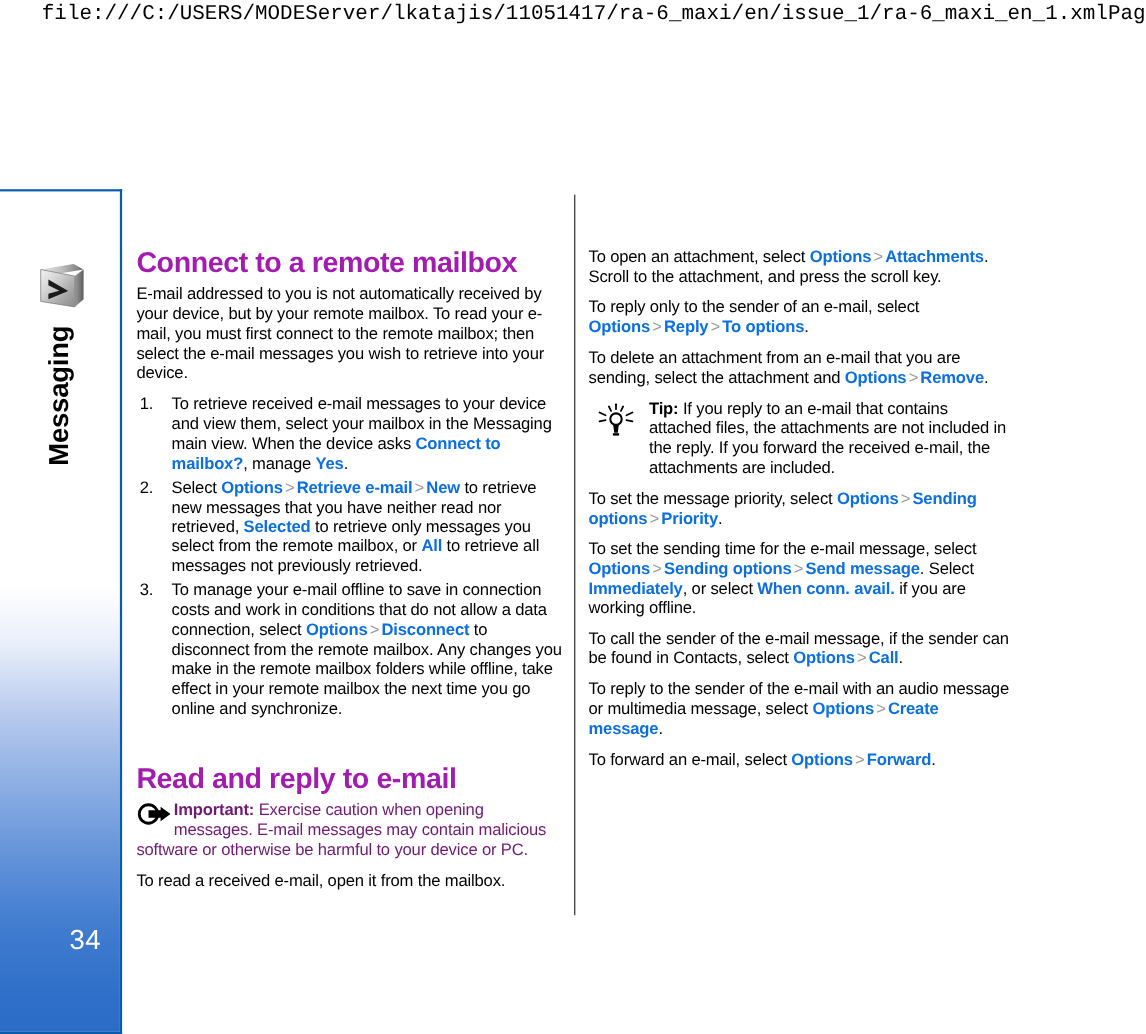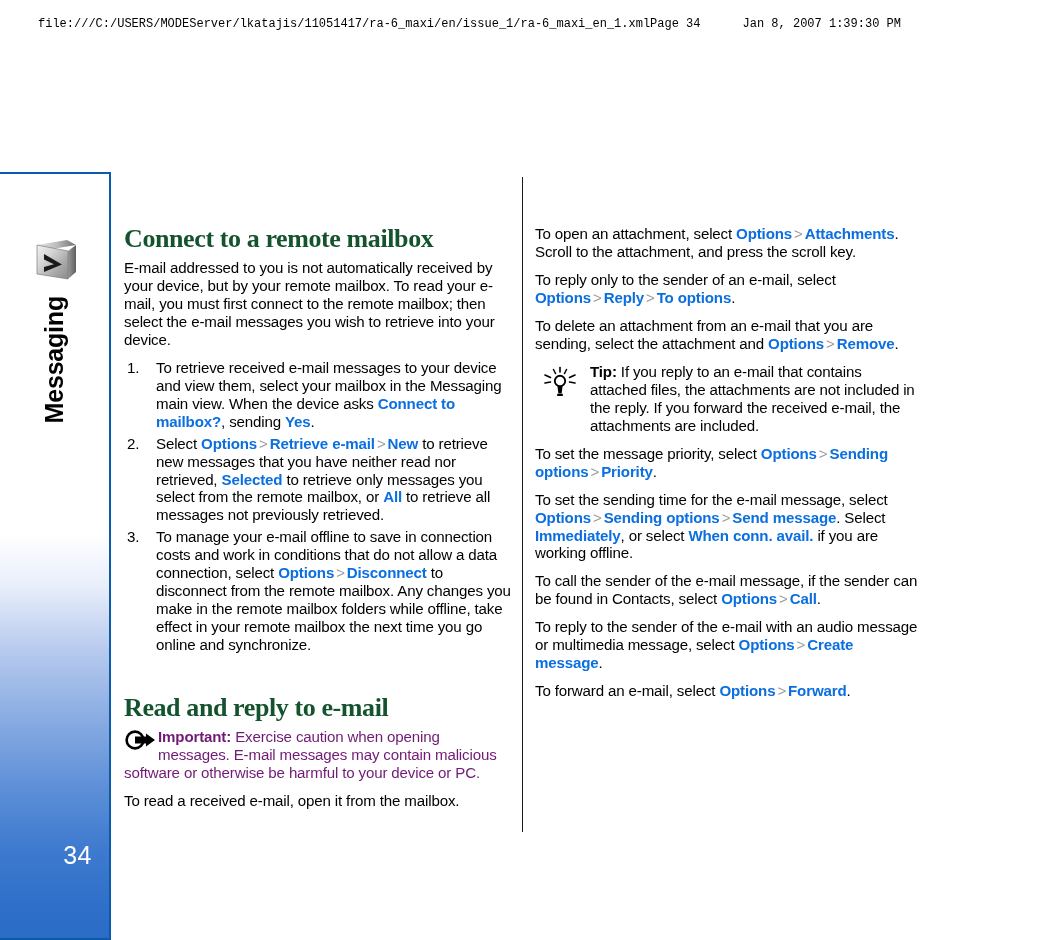--- a/index.html
+++ b/index.html
@@ -11,27 +11,27 @@
     width: 1042px;
     height: 940px;
     font-family: "Liberation Sans", sans-serif;
     position: relative;
     overflow: hidden;
   }
 
   
   #print-header {
     position: absolute;
-    top: 12px; left: 0;
+    top: 0; left: 0;
     width: 969px;
     height: 24px;
     display: flex;
     align-items: center;
     font-family: "Liberation Mono", monospace;
-    font-size: 12px;
+    font-size: 19px;
     color: #000;
     white-space: nowrap;
     letter-spacing: 0px;
   }
   #print-header .hdr-url { margin-left: 38px; }
   #print-header .hdr-page { }
   #print-header .hdr-date { margin-left: 42px; }
 
   
   #chapter-sidebar {
@@ -116,24 +116,23 @@
     top: -48px;
     width: 1px;
     height: 655px;
     background: #1a1a1a;
   }
 
   h1.section-title {
     font-size: 26px;
     font-weight: bold;
     margin: 0 0 7px 0;
-    color: #14532d;
+    color: #a21caf;
     letter-spacing: -0.4px;
     line-height: 1.04;
-    font-family: Liberation Serif, serif;
   }
   h1.section-title.spaced { margin-top: 40px; }
 
   p.body-text {
     font-size: 15.1px;
     line-height: 1.19;
     margin: 0 0 10px 0;
     color: #000;
     letter-spacing: -0.15px;
   }
@@ -266,21 +265,21 @@
 
   <div id="column-divider"></div>
 
   <div class="col" id="col-left">
 
     <h1 class="section-title">Connect to a remote mailbox</h1>
 
     <p class="body-text">E-mail addressed to you is not automatically received by your device, but by your remote mailbox. To read your e-mail, you must first connect to the remote mailbox; then select the e-mail messages you wish to retrieve into your device.</p>
 
     <ol class="steps">
-      <li><span>To retrieve received e-mail messages to your device and view them, select your mailbox in the Messaging main view. When the device asks </span><span class="ui">Connect to mailbox?</span><span>, sending </span><span class="ui">Yes</span><span>.</span></li>
+      <li><span>To retrieve received e-mail messages to your device and view them, select your mailbox in the Messaging main view. When the device asks </span><span class="ui">Connect to mailbox?</span><span>, manage </span><span class="ui">Yes</span><span>.</span></li>
 
       <li><span>Select </span><span class="ui">Options</span><span class="sep">&gt;</span><span class="ui">Retrieve e-mail</span><span class="sep">&gt;</span><span class="ui">New</span><span> to retrieve new messages that you have neither read nor retrieved, </span><span class="ui">Selected</span><span> to retrieve only messages you select from the remote mailbox, or </span><span class="ui">All</span><span> to retrieve all messages not previously retrieved.</span></li>
 
       <li><span>To manage your e-mail offline to save in connection costs and work in conditions that do not allow a data connection, select </span><span class="ui">Options</span><span class="sep">&gt;</span><span class="ui">Disconnect</span><span> to disconnect from the remote mailbox. Any changes you make in the remote mailbox folders while offline, take effect in your remote mailbox the next time you go online and synchronize.</span></li>
     </ol>
 
     <h1 class="section-title spaced">Read and reply to e-mail</h1>
 
     <div class="note-block note-important">
       <span class="note-icon">

